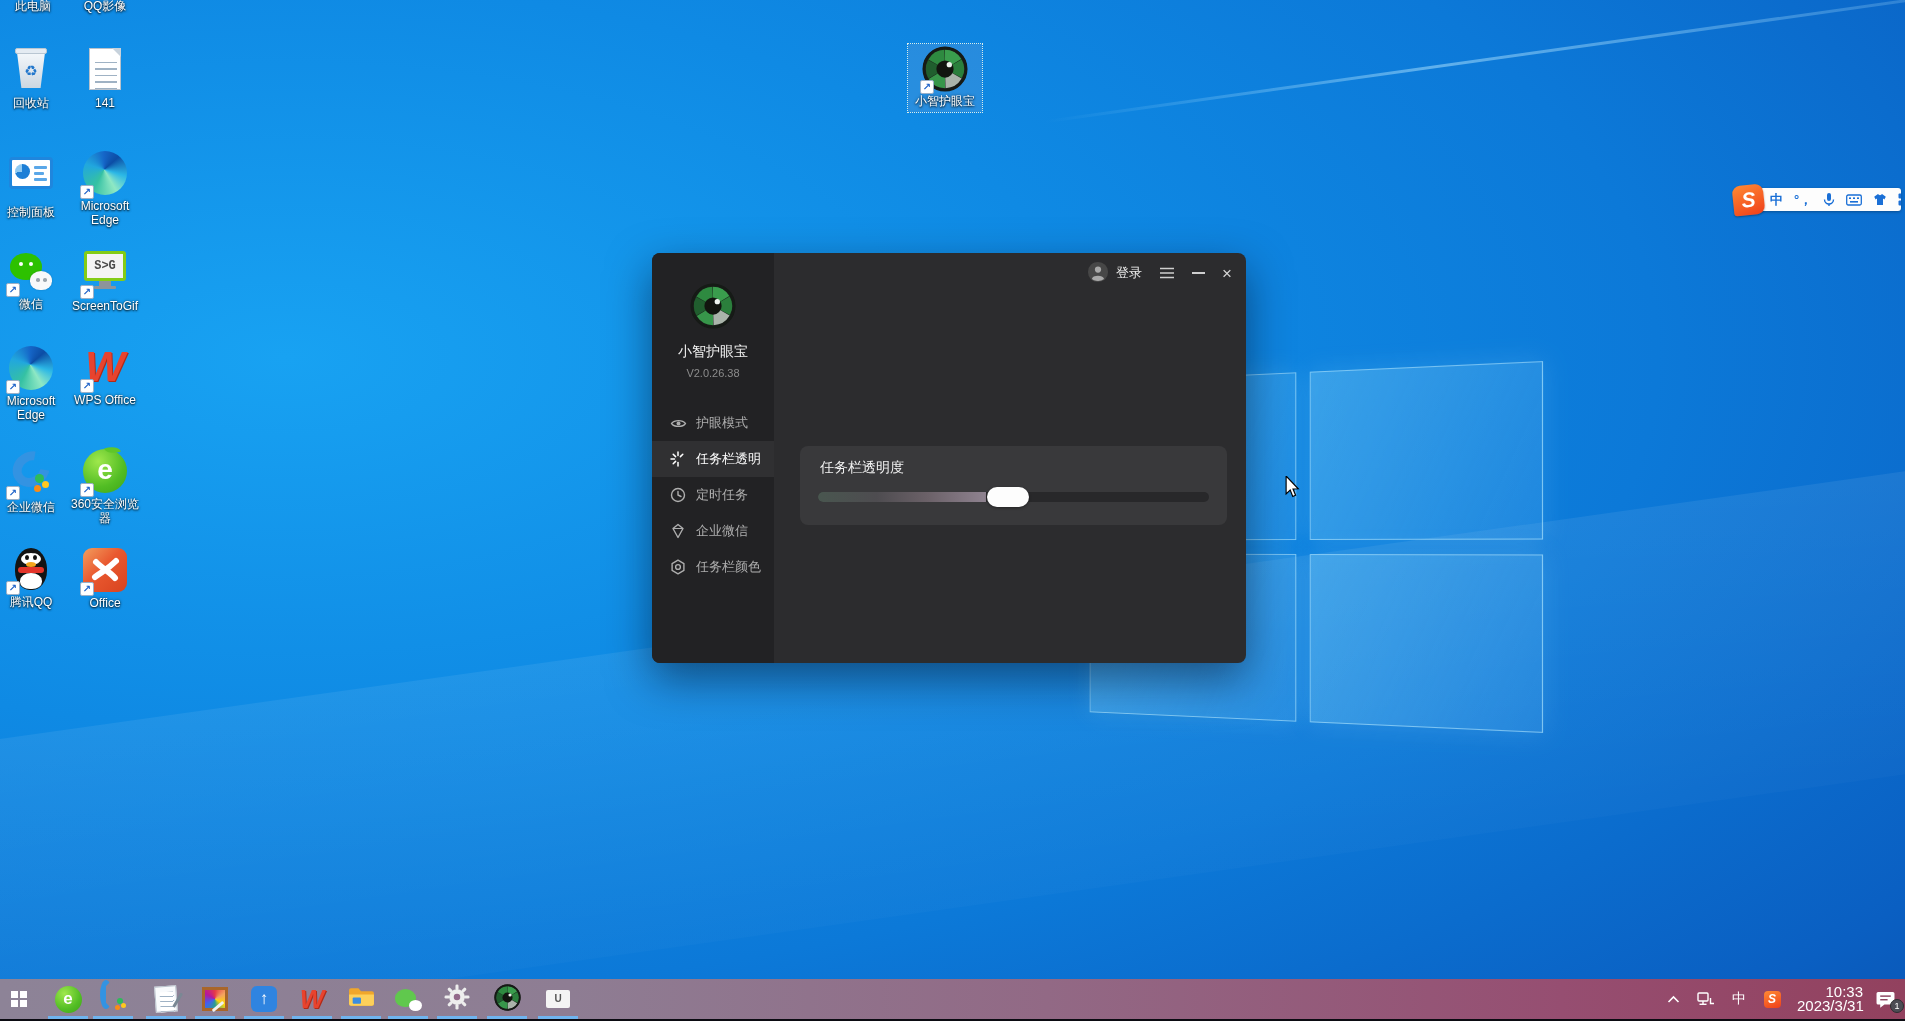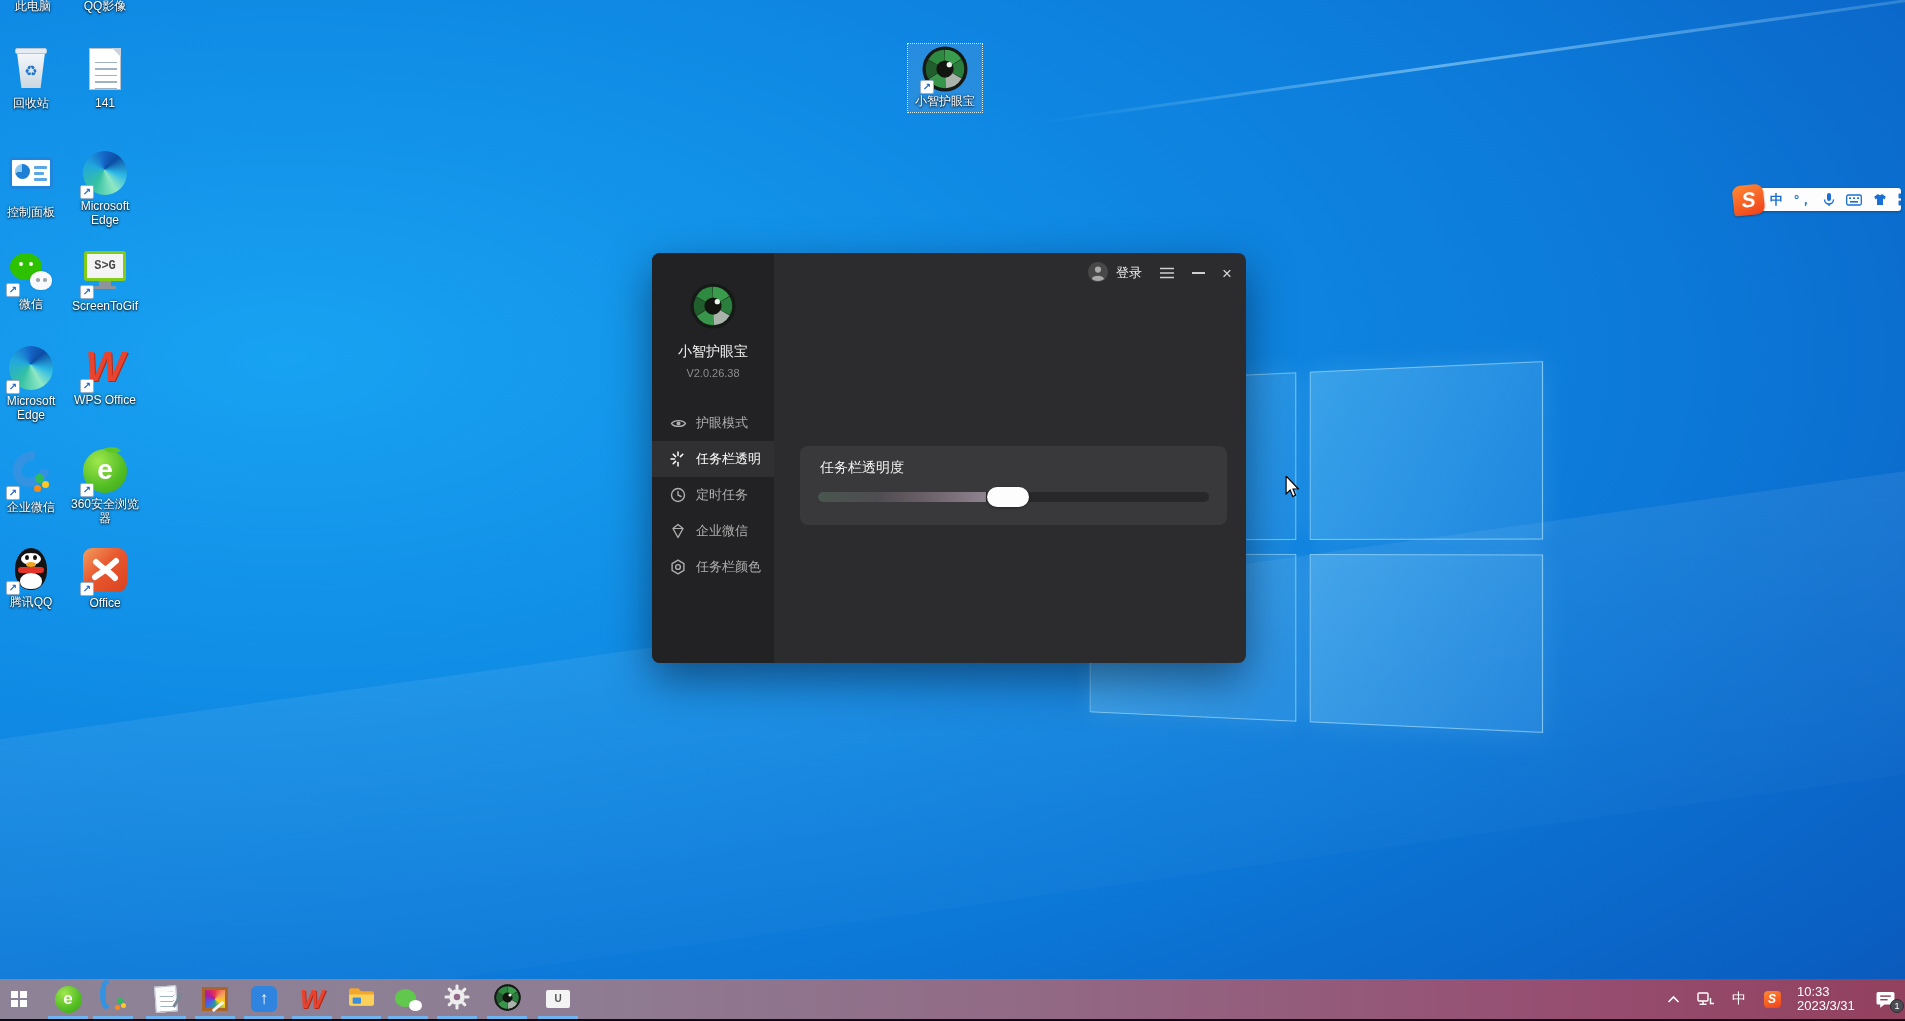--- a/index.html
+++ b/index.html
@@ -146,21 +146,21 @@
   .tk-arrow { width:26px; height:26px; border-radius:6px; background:#2f84e0; color:#fff; font-size:17px; font-weight:bold; text-align:center; line-height:25px; }
   .tk-wps { font-size:26px; font-weight:800; font-style:italic; color:#e8432e; text-shadow:1px 1px 0 #b22a18; line-height:1; }
   .tk-wx { position:relative; width:27px; height:24px; }
   .tk-wx .b { position:absolute; left:0; top:2px; width:21px; height:18px; background:#60c84d; border-radius:50% 50% 46% 46%; }
   .tk-wx .s { position:absolute; right:0; bottom:0; width:13px; height:11px; background:#fff; border-radius:50%; }
   .tk-console { width:24px; height:18px; background:#f4f4f4; border-radius:2px; color:#555; font-size:10px; font-weight:bold; text-align:center; line-height:17px; }
   .tray { position:absolute; right:0; top:979px; height:40px; display:flex; align-items:center; }
   .tray-ic { width:24px; display:flex; justify-content:center; align-items:center; margin-right:9px; color:#fff; }
   .tray-zh { color:#fff; font-size:14px; }
   .tray-sogou { width:17px; height:17px; border-radius:4px; background:linear-gradient(160deg,#ff8a33,#ef3f1a); color:#fff; font-weight:800; font-style:italic; font-size:12px; line-height:16px; text-align:center; }
-  .clock { text-align:left; color:#fff; font-size:13px; line-height:14px; margin:0 10px 0 4px; width:66px; }
+  .clock { text-align:right; color:#fff; font-size:15px; line-height:14px; margin:0 10px 0 4px; width:66px; }
   .notif { position:relative; margin-right:8px; }
   .notif .nbadge { position:absolute; right:-7px; bottom:-5px; width:14px; height:14px; border-radius:50%; background:#4c4c54; border:1px solid #2c2c30; color:#fff; font-size:9px; line-height:12px; text-align:center; }
   
   .cursor { position:absolute; left:1284px; top:476px; z-index:50; }
 </style>
 </head>
 <body>
 
 <div class="beam-line"></div>
 <div class="beam-band"></div>

